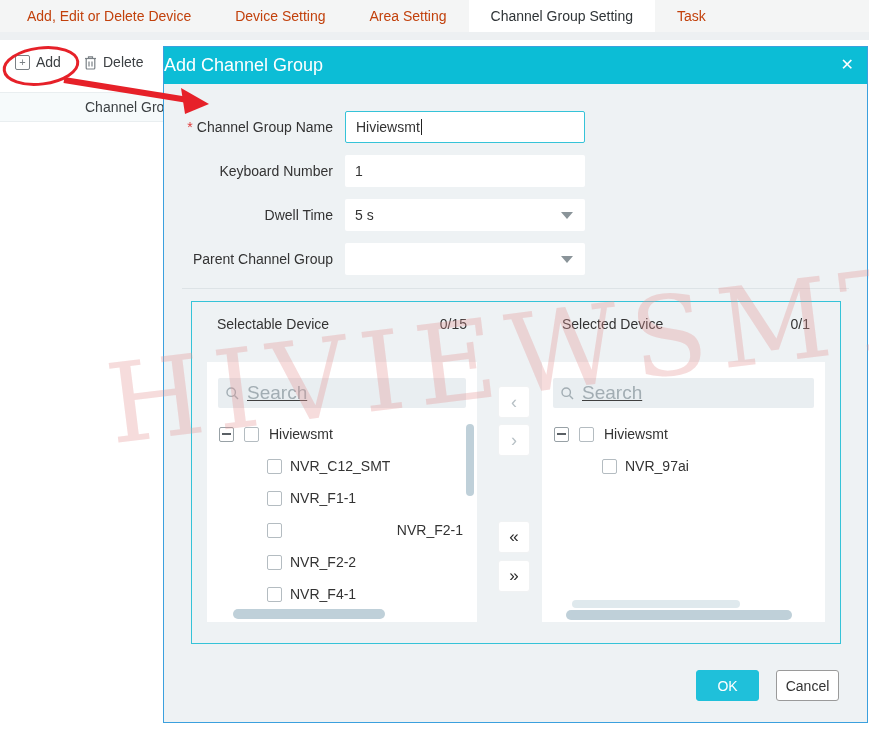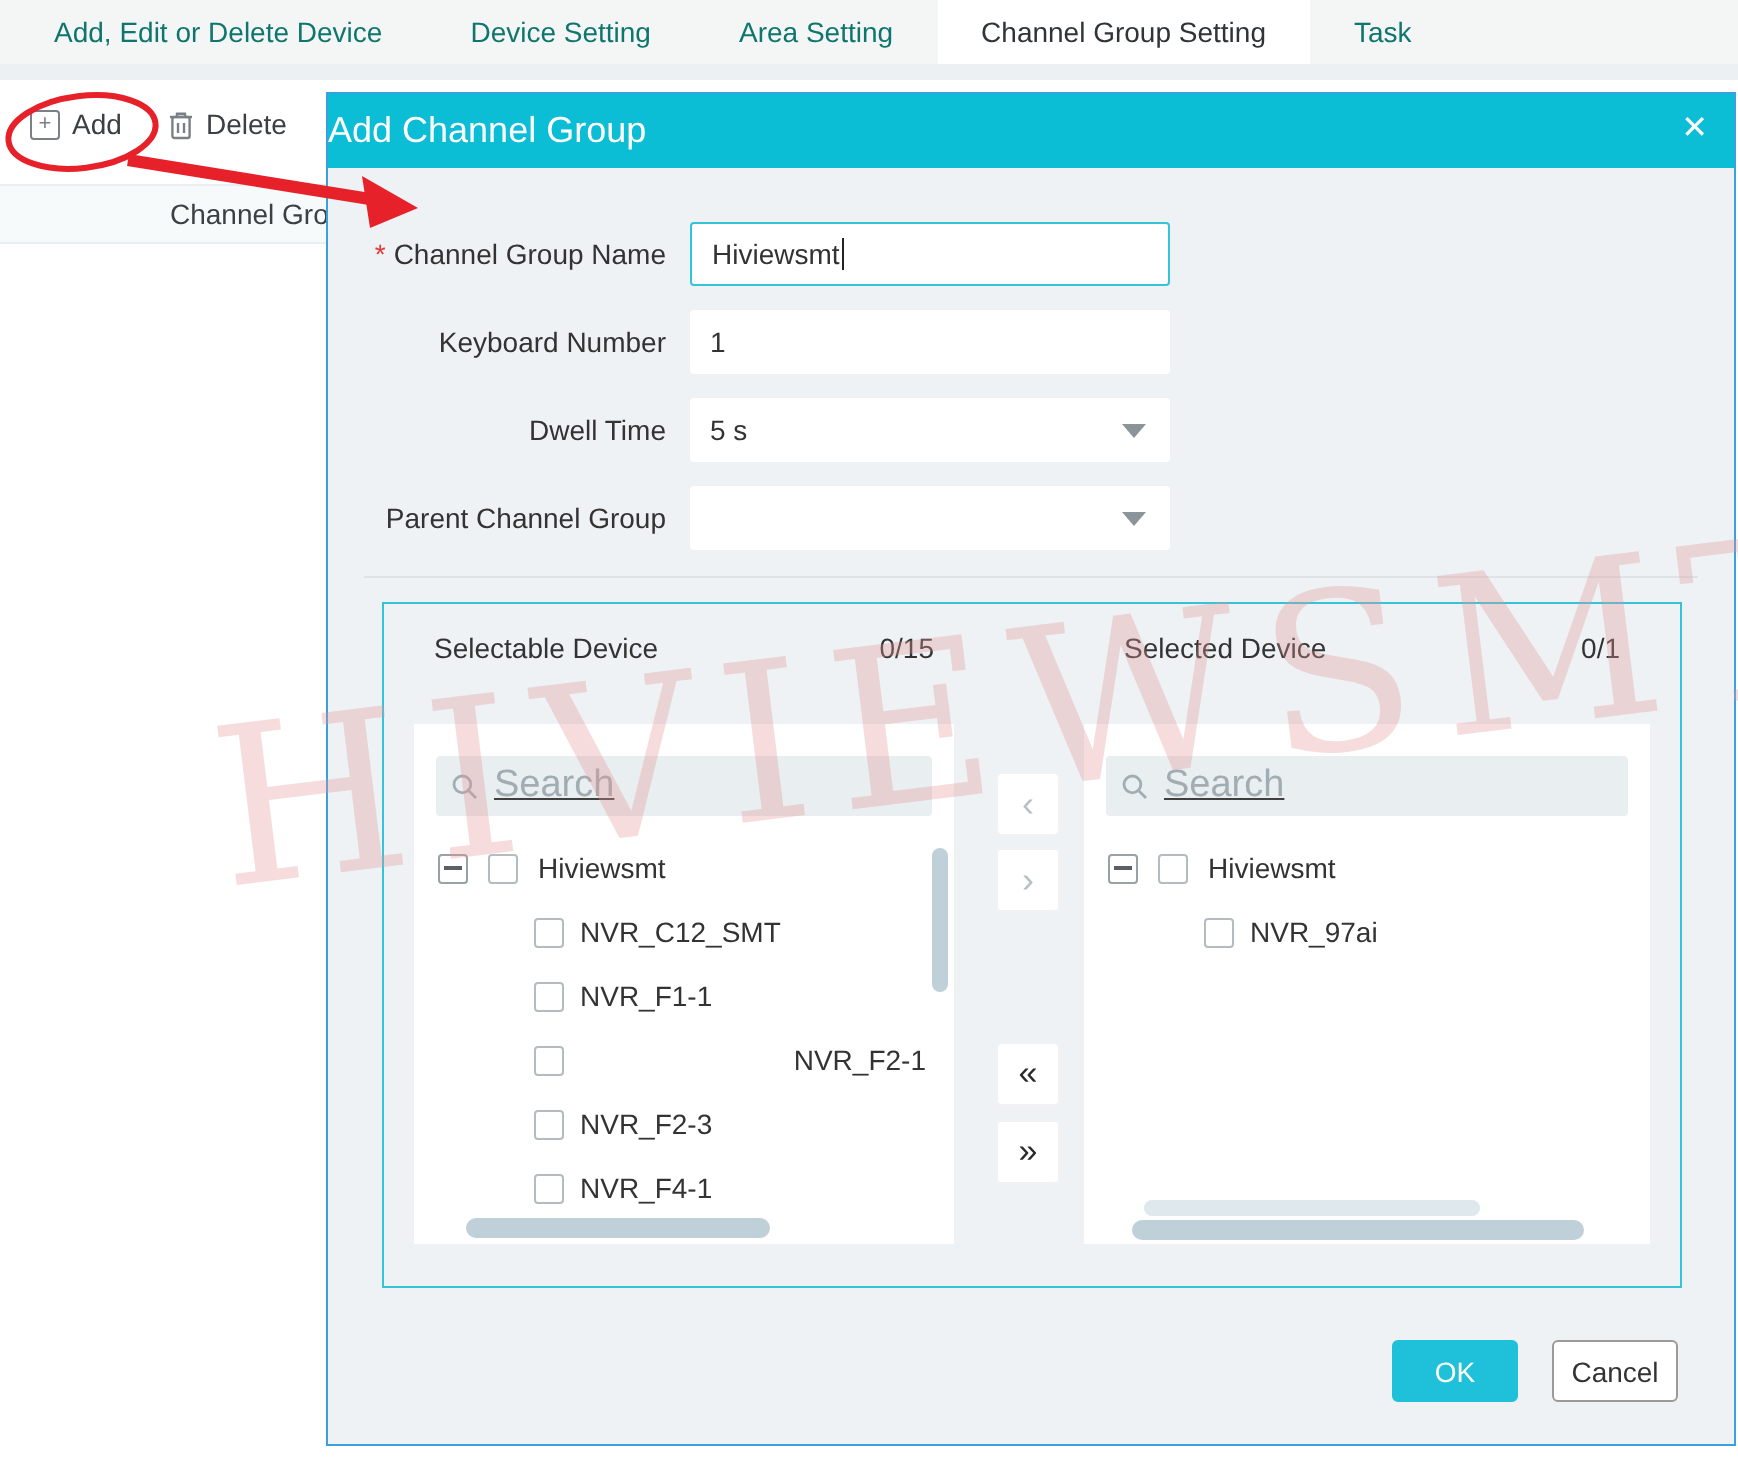--- a/index.html
+++ b/index.html
@@ -4,21 +4,21 @@
 <style>
   html,body{margin:0;padding:0;}
   body{
     width:869px;height:730px;position:relative;overflow:hidden;
     background:#ffffff;
     font-family:"Liberation Sans", sans-serif;
     font-size:14px;color:#333;
   }
   
   .tabbar{position:absolute;top:0;left:0;right:0;height:32px;background:#f4f5f5;display:flex;align-items:stretch;padding-left:5px;}
-  .tab{line-height:32px;padding:0 22px;color:#0f766e;cursor:pointer;white-space:nowrap;}
+  .tab{line-height:32px;padding:0 22px;color:#c2410c;cursor:pointer;white-space:nowrap;}
   .tab.active{background:#ffffff;color:#2f3437;}
   .subbar{position:absolute;top:32px;left:0;right:0;height:8px;background:#edf0f2;}
   
   .tool-btn{position:absolute;display:flex;align-items:center;gap:6px;color:#3c4043;cursor:pointer;}
   #btn-add{left:15px;top:54px;}
   #btn-delete{left:84px;top:54px;text-align:right;}
   .icon-plus-box{width:13px;height:13px;border:1px solid #7a8085;border-radius:2px;display:flex;align-items:center;justify-content:center;font-size:11px;line-height:1;color:#7a8085;}
   
   .table-header{position:absolute;top:92px;left:0;width:163px;height:28px;background:#f6fafb;border-top:1px solid #e9eef0;border-bottom:1px solid #e9eef0;overflow:hidden;}
   .table-header span{position:absolute;left:85px;top:0;line-height:28px;white-space:nowrap;color:#3c4043;}
@@ -177,21 +177,21 @@
       <div class="t-row t-child" style="top:120px;">
         <span class="cb"></span>
         <span class="t-label">NVR_F1-1</span>
       </div>
       <div class="t-row t-child" style="top:152px;justify-content:space-between;">
         <span class="cb"></span>
         <span class="t-label">NVR_F2-1</span>
       </div>
       <div class="t-row t-child" style="top:184px;">
         <span class="cb"></span>
-        <span class="t-label">NVR_F2-3</span>
+        <span class="t-label">NVR_F2-2</span>
       </div>
       <div class="t-row t-child" style="top:216px;">
         <span class="cb"></span>
         <span class="t-label">NVR_F4-1</span>
       </div>
       <div class="vscroll"></div>
       <div class="hscroll" style="left:26px;bottom:3px;width:152px;"></div>
     </div>
 
     <div class="x-btn dim" style="top:84px;">‹</div>

